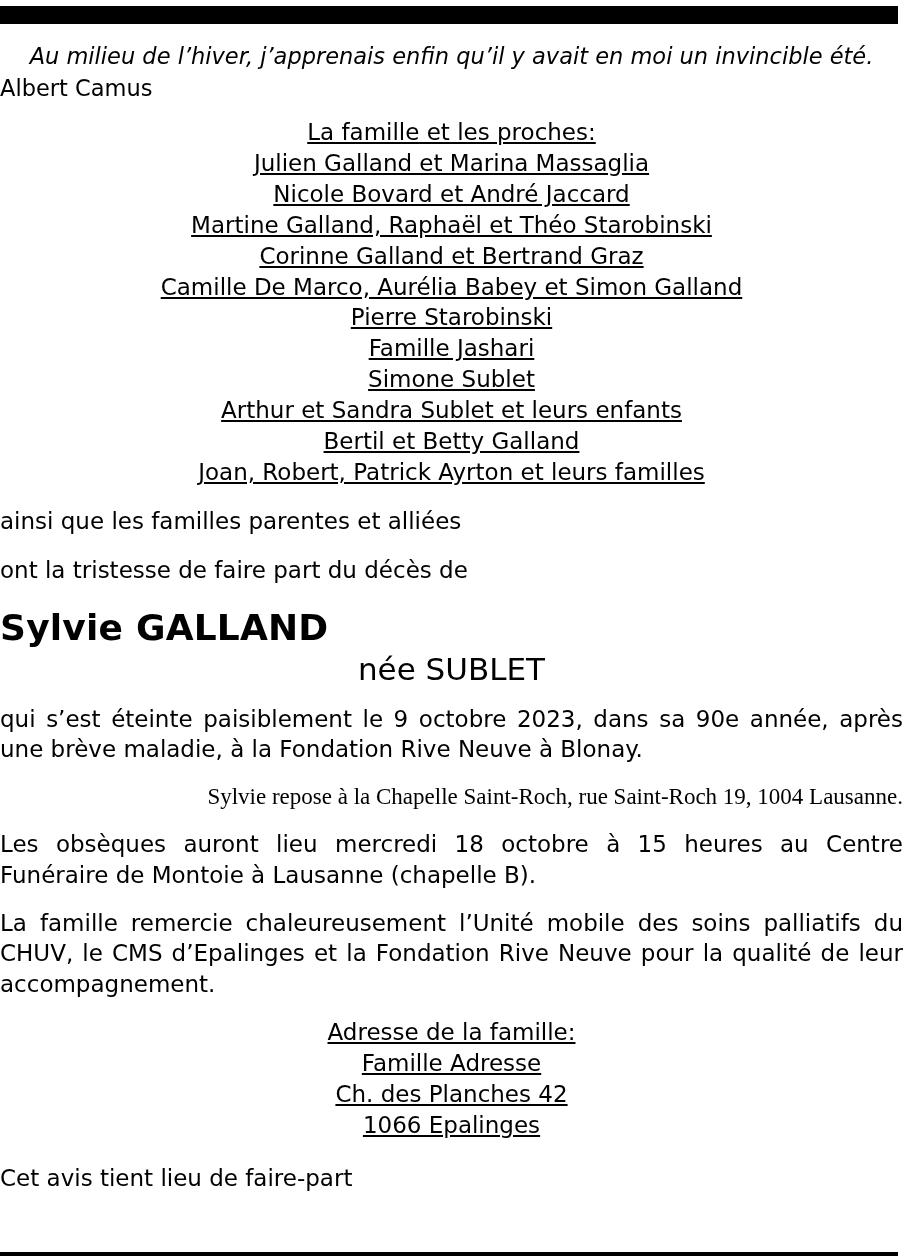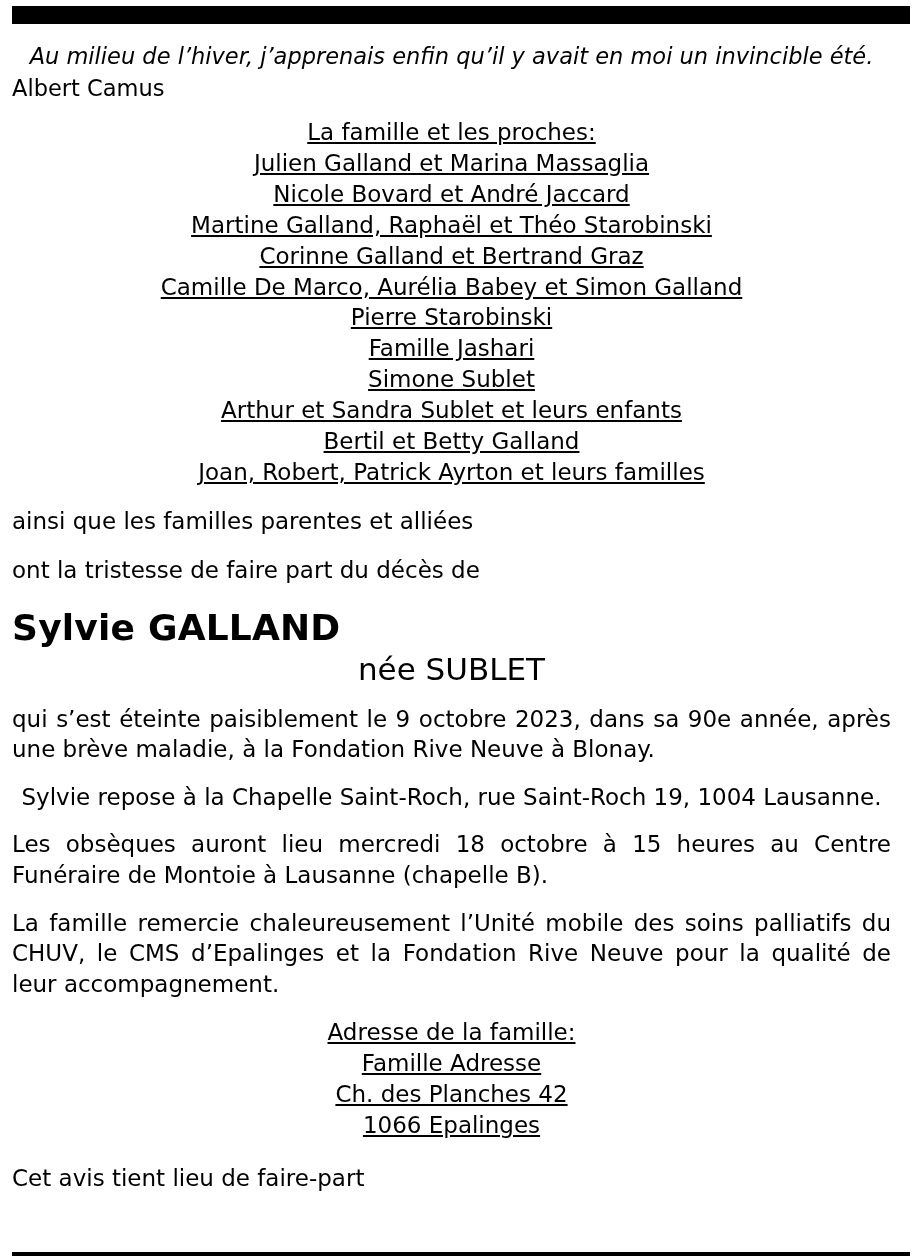--- a/index.html
+++ b/index.html
@@ -11,21 +11,21 @@
     width: 914px;
     height: 1256px;
     font-family: "DejaVu Sans", "Liberation Sans", sans-serif;
     color: #000000;
     overflow: hidden;
   }
   .notice {
     width: 903px;
     height: 1256px;
     box-sizing: border-box;
-    padding: 0 12px;
+    padding: 0 0;
     display: flex;
     flex-direction: column;
   }
   .top-bar {
     height: 18px;
     background: #000000;
     margin: 6px 0 0 0;
     width: 898px;
   }
   .quote {
@@ -53,21 +53,22 @@
     text-align: center;
     text-decoration: underline;
   }
   .para {
     font-size: 23px;
     line-height: 1.33;
     text-align: justify;
     margin-top: 17px;
   }
   .para-left {
-    text-align: center;
+    text-align: right;
+    font-family: Liberation Serif, serif;
   }
   .spaced-line {
     font-size: 23px;
     line-height: 1.33;
     margin-top: 18px;
   }
   .deceased-name {
     font-weight: bold;
     font-size: 36px;
     line-height: 1.08;

